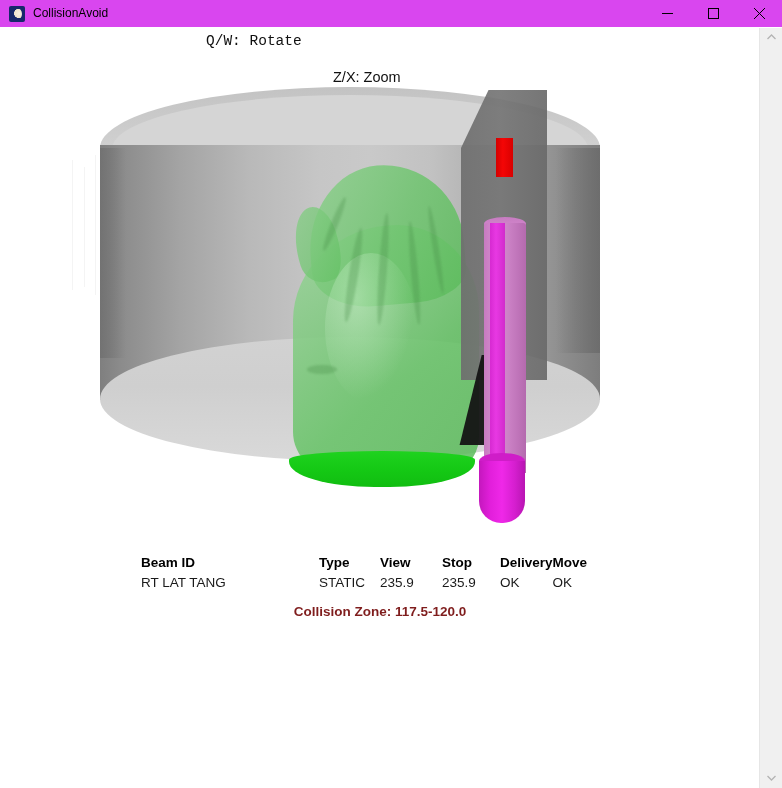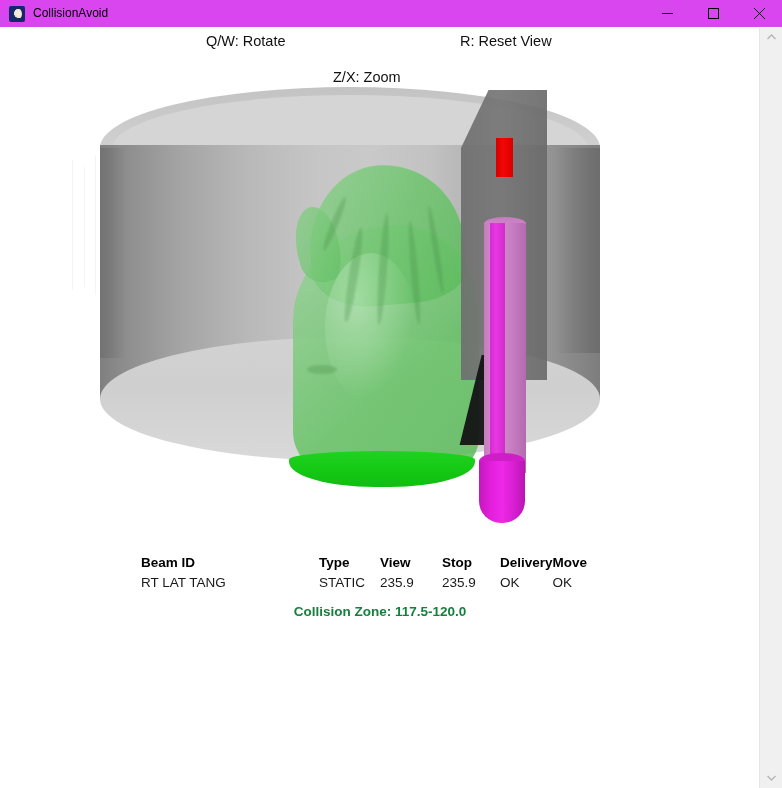--- a/index.html
+++ b/index.html
@@ -71,21 +71,21 @@
     width: 760px; height: 28px;
     z-index: 30;
   }
   .hint {
     position: absolute;
     font-size: 14.5px;
     line-height: 28px;
     color: #101010;
     white-space: nowrap;
   }
-  .hint.h1 { left: 206px; }
+  .hint.h1 { left: 206px; font-family: Liberation Mono, monospace; }
   .hint.h2 { left: 333px; margin-top: 36px; }
   .hint.h3 { left: 460px; }
 
   
   .viewport {
     position: absolute;
     left: 0; top: 55px;
     width: 760px; height: 500px;
     background: #ffffff;
     overflow: hidden;
@@ -296,21 +296,21 @@
   .col-del   { width: 46px; }
   .col-move  { width: 46px; }
   .ok { color: #2e8b2e; }
 
   .collision-zone {
     margin-top: 8px;
     text-align: center;
     font-size: 13.5px;
     font-weight: bold;
     width: 760px;
-    color: #15803d;
+    color: #7f1d1d;
   }
   .footnote {
     margin-top: 24px;
     text-align: center;
     font-size: 11.5px;
     width: 760px;
     color: #1a1a1a;
   }
 
   
@@ -362,21 +362,20 @@
           <line x1="0" y1="0" x2="11" y2="11" stroke="#000" stroke-width="1"></line>
           <line x1="11" y1="0" x2="0" y2="11" stroke="#000" stroke-width="1"></line>
         </svg>
     </div>
   </div>
 </div>
 
 <div class="hintbar">
   <div class="hint h1">Q/W: Rotate</div>
   <div class="hint h2">Z/X: Zoom</div>
-  <div class="hint h3">R: Reset View</div>
 </div>
 
 <div class="viewport">
   <div class="scene">
 
     <div class="cyl-top"></div>
     <div class="cyl-top-hole"></div>
     <div class="cyl-inner-floor"></div>
     <div class="cyl-body"></div>
     <div class="cyl-bottom"></div>

